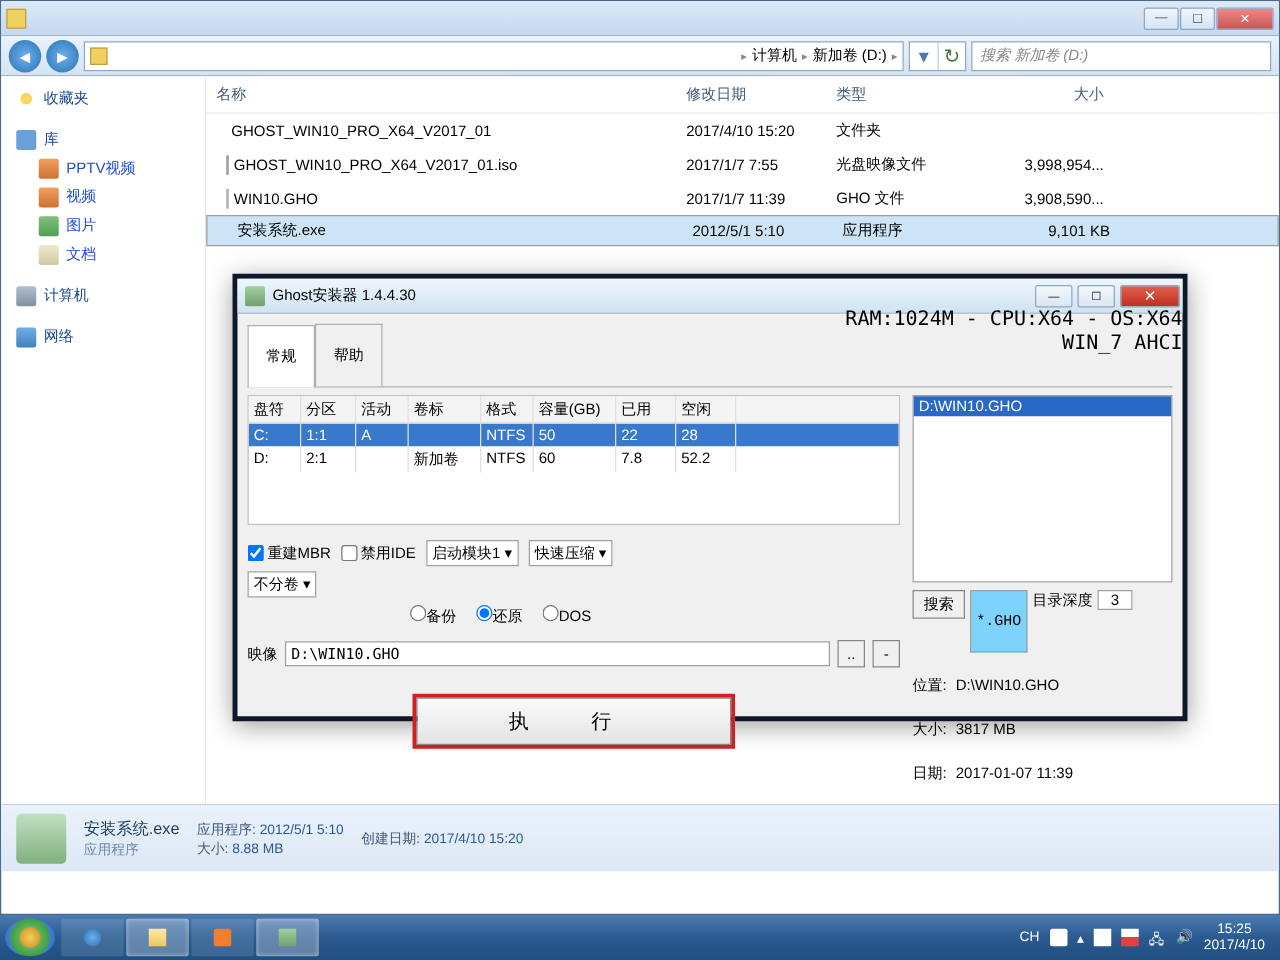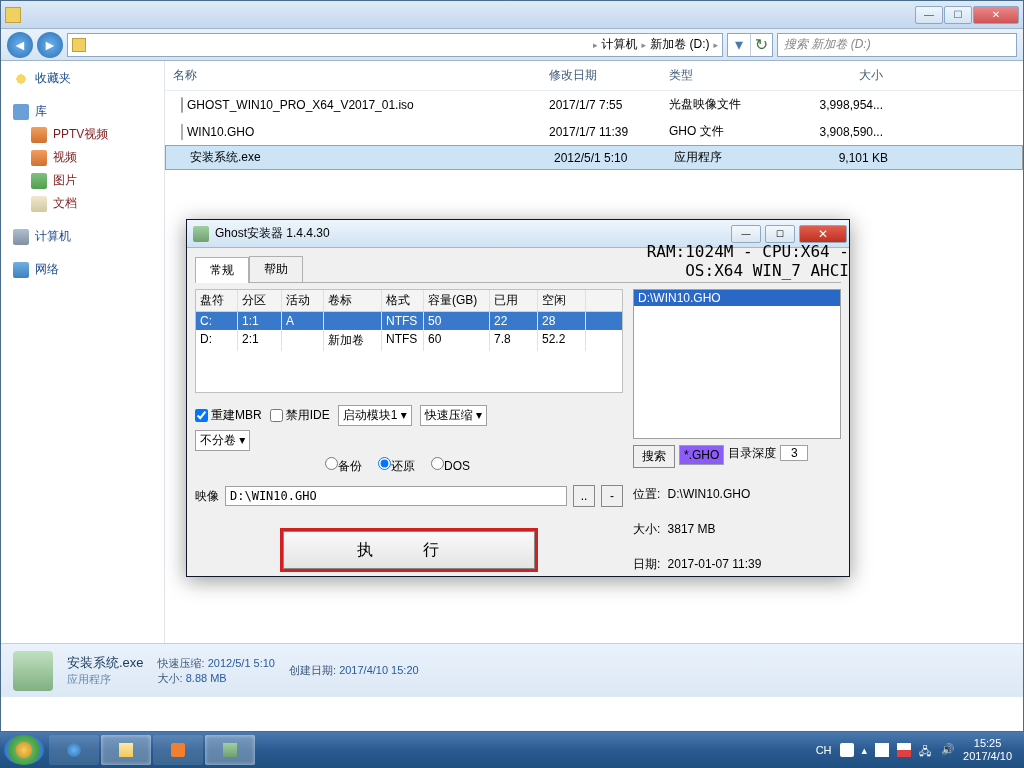--- a/index.html
+++ b/index.html
@@ -22,21 +22,21 @@
 
 .toolbar { height:34px; background:linear-gradient(#fafdff,#e6eef8); border-bottom:1px solid #c8d6e6; display:flex; align-items:center; padding:0 10px; gap:20px; font-size:12px; color:#1a3a5a; }
 .toolbar-item { cursor:pointer; display:flex; align-items:center; gap:4px; }
 .toolbar-right { margin-left:auto; display:flex; gap:10px; align-items:center; }
 .tb-icon { width:18px; height:14px; border:1px solid #7a9ac0; background:#eef4fa; }
 
 .content { display:flex; height:calc(100% - 28px - 32px - 34px - 54px); }
 .sidebar { width:164px; background:#fff; border-right:1px solid #e0e6ec; padding:6px 0; font-size:12px; overflow:hidden; }
 .sb-group { margin-bottom:10px; }
 .sb-head { display:flex; align-items:center; gap:6px; padding:3px 12px; color:#1a4a8a; cursor:pointer; }
-.sb-item { display:flex; align-items:center; gap:6px; padding:3px 12px 3px 30px; color:#7f1d1d; cursor:pointer; }
+.sb-item { display:flex; align-items:center; gap:6px; padding:3px 12px 3px 30px; color:#1d4ed8; cursor:pointer; }
 .sb-icon { width:16px; height:16px; display:inline-block; }
 .ic-star { background:radial-gradient(#f8d860 40%,transparent 42%); }
 .ic-lib { background:#6aa0d8; border-radius:2px; }
 .ic-media { background:linear-gradient(#f0a060,#d07030); border-radius:2px; }
 .ic-pic { background:linear-gradient(#80c080,#50a050); border-radius:2px; }
 .ic-doc { background:linear-gradient(#f0e8d0,#d0c8a0); border-radius:2px; }
 .ic-music { background:linear-gradient(#60a0e0,#3070c0); border-radius:2px; }
 .ic-comp { background:linear-gradient(#b0c0d0,#8090a0); border-radius:2px; }
 .ic-net { background:linear-gradient(#70b0e0,#4080c0); border-radius:2px; }
 
@@ -55,30 +55,30 @@
 .ic-gho { background:#fff; border:1px solid #b0b0b0; }
 .ic-exe { background:linear-gradient(#a0d0a0,#70b070); border-radius:2px; }
 
 .details { height:54px; background:linear-gradient(#eaf2fb,#dce8f5); border-top:1px solid #c0d0e0; display:flex; align-items:center; padding:6px 12px; gap:14px; font-size:12px; }
 .det-ic { width:40px; height:40px; background:linear-gradient(#c0e0c0,#80b080); border-radius:4px; }
 .det-col { font-size:11px; color:#405a7a; }
 .det-name { color:#1a3a5a; font-size:13px; }
 .det-sub { color:#6a8aaa; }
 
 
-.dialog { position:absolute; top:219px; left:186px; width:664px; height:358px; background:#f0f0f0; border:1px solid #0f172a; box-shadow:0 4px 20px rgba(0,0,0,.4); }
+.dialog { position:absolute; top:219px; left:186px; width:764px; height:358px; background:#f0f0f0; border:4px solid #0f172a; box-shadow:0 4px 20px rgba(0,0,0,.4); }
 .dlg-title { height:28px; background:linear-gradient(#eef6fd,#d0e2f2); display:flex; align-items:center; padding:0 0 0 6px; font-size:12px; border-bottom:1px solid #a0b8d0; }
 .dlg-tic { width:16px; height:16px; background:linear-gradient(#a0d0a0,#70a070); margin-right:6px; border-radius:2px; }
 .dlg-btns { margin-left:auto; display:flex; }
 .dlg-btn { width:30px; height:18px; margin:0 2px; background:linear-gradient(#f4f8fc,#dae6f2); border:1px solid #90a8c0; border-radius:2px; display:flex; align-items:center; justify-content:center; font-size:9px; cursor:pointer; }
 .dlg-btn.dclose { width:48px; background:linear-gradient(#e06050,#c03020); color:#fff; font-size:12px; }
 
 .dlg-body { padding:8px; font-size:12px; }
 .tabs { display:flex; border-bottom:1px solid #b0b0b0; }
-.tab { padding:4px 14px; border:1px solid #b0b0b0; border-bottom:none; background:#f0f0f0; cursor:pointer; font-size:12px; }
+.tab { padding:16px 14px; border:1px solid #b0b0b0; border-bottom:none; background:#f0f0f0; cursor:pointer; font-size:12px; }
 .tab.active { background:#fff; position:relative; top:1px; }
 .sysinfo { position:absolute; top:22px; left:440px; font-size:16px; font-family:monospace;text-align:right; }
 
 .dlg-main { display:flex; gap:10px; padding-top:6px; }
 .left-pane { flex:1; }
 .part-tbl { width:100%; border:1px solid #c0c0c0; background:#fff; font-family:monospace; font-size:12px; }
 .pt-head { display:flex; background:#f4f4f4; border-bottom:1px solid #d0d0d0; }
 .pt-cell { padding:2px 4px; text-align:left; border-right:1px solid #e0e0e0; }
 .pc1{flex:0 0 42px}.pc2{flex:0 0 44px}.pc3{flex:0 0 42px}.pc4{flex:0 0 58px}.pc5{flex:0 0 42px}.pc6{flex:0 0 66px}.pc7{flex:0 0 48px}.pc8{flex:0 0 48px}
 .pt-row { display:flex; }
@@ -93,21 +93,21 @@
 .img-row input[type=text]{ flex:1; border:1px solid #a0a0a0; padding:2px 4px; font-family:monospace; font-size:12px; }
 .sq-btn { width:22px; height:22px; border:1px solid #888; background:#f0f0f0; cursor:pointer; text-align:center; line-height:20px; }
 .exec-wrap { display:flex; justify-content:center; margin-top:24px; }
 .exec { width:252px; height:38px; background:linear-gradient(#fafafa,#e4e4e4); border:1px solid #888; outline:3px solid #d02020; font-size:16px; letter-spacing:28px; padding-left:28px; cursor:pointer; }
 
 .right-pane { width:208px; }
 .gho-list { height:150px; border:1px solid #a0a0a0; background:#fff; font-family:monospace; font-size:12px; }
 .gho-item { background:#2a68c8; color:#fff; padding:1px 4px; }
 .search-row { display:flex; align-items:flex-start; gap:4px; margin-top:6px; font-size:12px; }
 .search-row button { padding:2px 8px; border:1px solid #888; background:#f0f0f0; cursor:pointer; font-size:12px; }
-.ext-box { border:1px solid #a0a0a0; padding:2px 4px; background:#8b5cf6; font-family:Liberation Sans, sans-serif; font-size:12px; }
+.ext-box { border:1px solid #a0a0a0; padding:17px 4px; background:#7dd3fc; font-family:Liberation Mono, monospace; font-size:12px; }
 .depth { width:28px; border:1px solid #a0a0a0; text-align:center; font-size:12px; }
 .info-ln { margin-top:18px; font-size:12px; font-family:monospace; }
 
 
 .taskbar { position:absolute; bottom:0; left:0; right:0; height:36px; background:linear-gradient(#4a7ab0,#2a5a90 50%,#205080); display:flex; align-items:center; padding:0 4px; }
 .start { width:40px; height:30px; background:radial-gradient(circle,#f0d060 0,#e0a030 30%,#60b060 35%,#40a040 60%,#4080d0 65%,#2060b0 100%); border-radius:50%; cursor:pointer; margin-right:4px; }
 .tb-item { width:50px; height:30px; margin:0 1px; background:rgba(255,255,255,.12); border-radius:2px; display:flex; align-items:center; justify-content:center; cursor:pointer; }
 .tb-item.act { background:rgba(255,255,255,.28); box-shadow:inset 0 0 4px rgba(255,255,255,.5); }
 .tray { margin-left:auto; display:flex; align-items:center; gap:8px; color:#fff; font-size:11px; padding-right:8px; }
 .clock { text-align:center; line-height:1.2; }
@@ -193,20 +193,26 @@
 
     <div class="filelist">
       <div class="fl-head">
         <div class="fl-col c-name">名称</div>
         <div class="fl-col c-date">修改日期</div>
         <div class="fl-col c-type">类型</div>
         <div class="fl-col c-size">大小</div>
       </div>
       <div id="file-rows">
           <div class="fl-row">
+            <div class="fl-col c-name"><span class="fl-ic ic-fold"></span>GHOST_WIN10_PRO_X64_V2017_01</div>
+            <div class="fl-col c-date">2017/4/10 15:20</div>
+            <div class="fl-col c-type">文件夹</div>
+            <div class="fl-col c-size"></div>
+          </div>
+          <div class="fl-row">
             <div class="fl-col c-name"><span class="fl-ic ic-iso"></span>GHOST_WIN10_PRO_X64_V2017_01.iso</div>
             <div class="fl-col c-date">2017/1/7 7:55</div>
             <div class="fl-col c-type">光盘映像文件</div>
             <div class="fl-col c-size">3,998,954...</div>
           </div>
           <div class="fl-row">
             <div class="fl-col c-name"><span class="fl-ic ic-gho"></span>WIN10.GHO</div>
             <div class="fl-col c-date">2017/1/7 11:39</div>
             <div class="fl-col c-type">GHO 文件</div>
             <div class="fl-col c-size">3,908,590...</div>
@@ -221,21 +227,21 @@
     </div>
   </div>
 
   <div class="details">
     <div class="det-ic"></div>
     <div class="det-col">
       <div class="det-name">安装系统.exe</div>
       <div class="det-sub">应用程序</div>
     </div>
     <div class="det-col">
-      <div><span>快速压缩:</span> <span style="color:#2a5a9a">2012/5/1 5:10</span></div>
+      <div><span>应用程序:</span> <span style="color:#2a5a9a">2012/5/1 5:10</span></div>
       <div><span>大小:</span> <span style="color:#2a5a9a">8.88 MB</span></div>
     </div>
     <div class="det-col">
       <div><span>创建日期:</span> <span style="color:#2a5a9a">2017/4/10 15:20</span></div>
     </div>
   </div>
 </div>
 
 <div class="dialog">
   <div class="dlg-title">

